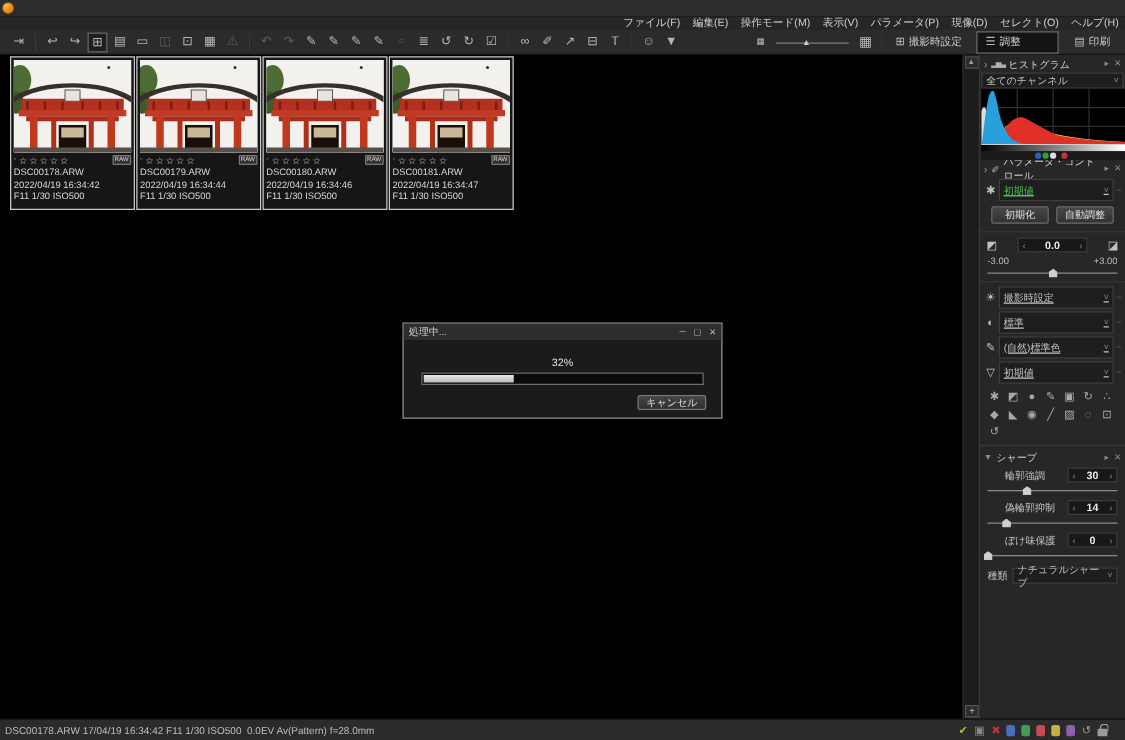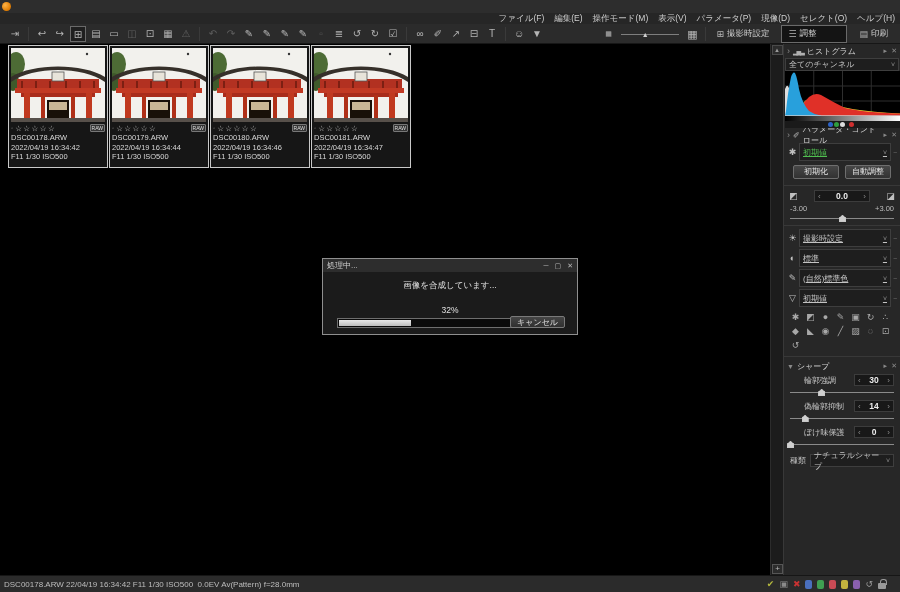--- a/index.html
+++ b/index.html
@@ -478,21 +478,21 @@
   <div class="typerow">
     <span>種類</span>
     <div class="dd">
       <span>ナチュラルシャープ</span>
       <span class="ddchev">˅</span>
     </div>
   </div>
 </div>
 
 <div class="statusbar">
-  <span class="statustext">DSC00178.ARW 22/04/19 16:34:42 F11 1/30 ISO500  0.0EV Av(Pattern) f=28.0mm</span>
+  <span class="statustext">DSC00178.ARW 17/04/19 16:34:42 F11 1/30 ISO500  0.0EV Av(Pattern) f=28.0mm</span>
   <div class="statusicons">
     <span class="sic" style="color:#b6ba3e">✔</span>
     <span class="sic" style="color:#8a8a8a">▣</span>
     <span class="sic" style="color:#c83232">✖</span>
     <span class="chip" style="background:#4a6fbe"></span>
     <span class="chip" style="background:#3f9e52"></span>
     <span class="chip" style="background:#c84a55"></span>
     <span class="chip" style="background:#c2b23e"></span>
     <span class="chip" style="background:#8a5fae"></span>
     <span class="sic" style="color:#9a9a9a">↺</span>
@@ -502,19 +502,18 @@
 
 <div class="dialog">
   <div class="dtitle">
     <span class="dt">処理中...</span>
     <div class="dctrls">
       <span>─</span>
       <span>▢</span>
       <span>✕</span>
     </div>
   </div>
-  <div class="dmsg">画像を合成しています...</div>
   <div class="dpct">32%</div>
   <div class="pbar">
     <div class="pfill" style="width: 32%;"></div>
   </div>
   <div class="dcancel">キャンセル</div>
 </div>
 
 </body></html>

